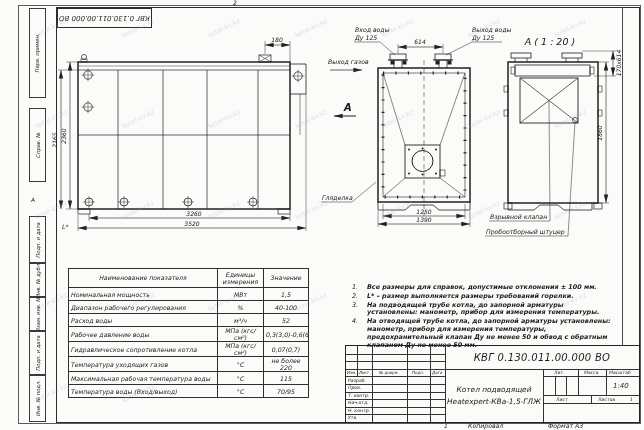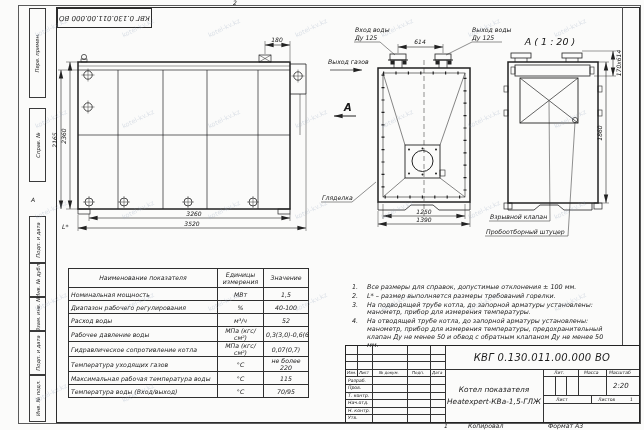--- a/index.html
+++ b/index.html
@@ -27,21 +27,21 @@
   table.tech th,table.tech td{border:1px solid #2f2f2f;padding:0 2px;overflow:hidden;}
   table.tech th{font-weight:normal;height:18px;text-align:center;line-height:1.15;}
   table.tech td{height:12px;}
   td.c{text-align:center;}
   td.n{text-align:left;padding-left:4px;}
   
   .notes{position:absolute;left:352px;top:284px;width:262px;font-size:6.4px;font-style:italic;
          line-height:1.22;color:#1b1b1b;}
   .note{display:flex;margin-bottom:1px;}
   .nnum{width:15px;flex:none;}
-  .ntext{flex:1;}
+  .ntext{flex:1;font-weight:bold;}
   
   #tb{position:absolute;left:345px;top:345px;width:293px;height:76px;border:1.3px solid #222;box-sizing:content-box;}
   #tb .hl{position:absolute;height:1px;background:#333;}
   #tb .vl{position:absolute;width:1px;background:#333;}
   .ts{position:absolute;font-style:italic;color:#1c1c1c;white-space:nowrap;}
   .docnum{left:99px;top:0;width:194px;height:23px;display:flex;align-items:center;justify-content:center;
           font-size:10px;letter-spacing:.3px;}
   .docname{left:99px;top:23px;width:98px;height:53px;display:flex;flex-direction:column;align-items:center;
            justify-content:center;font-size:7.4px;line-height:1.5;text-align:center;}
   .logo{position:absolute;left:199px;top:58px;width:92px;height:17px;display:flex;align-items:center;gap:3px;}
@@ -433,27 +433,27 @@
 
     <span class="ts" style="left:2px;top:31.5px;font-size:4.6px;">Разраб.</span>
     <span class="ts" style="left:2px;top:39px;font-size:4.6px;">Пров.</span>
     <span class="ts" style="left:2px;top:46.6px;font-size:4.6px;">Т. контр.</span>
     <span class="ts" style="left:2px;top:54.2px;font-size:4.6px;">Нач.отд.</span>
     <span class="ts" style="left:2px;top:61.8px;font-size:4.6px;">Н. контр.</span>
     <span class="ts" style="left:2px;top:69.4px;font-size:4.6px;">Утв.</span>
 
     <div class="ts docnum">КВГ 0.130.011.00.000 ВО</div>
     <div class="ts docname">
-      <span>Котел показателя</span>
+      <span>Котел подводящей</span>
       <span>Heatexpert-КВа-1,5-ГЛЖ</span>
     </div>
     <span class="ts" style="left:208px;top:24px;font-size:4.6px;">Лит.</span>
     <span class="ts" style="left:238px;top:24px;font-size:4.6px;">Масса</span>
     <span class="ts" style="left:263px;top:24px;font-size:4.6px;">Масштаб</span>
-    <span class="ts" style="left:267px;top:36px;font-size:7px;">2:20</span>
+    <span class="ts" style="left:267px;top:36px;font-size:7px;">1:40</span>
     <span class="ts" style="left:210px;top:50.5px;font-size:4.6px;">Лист</span>
     <span class="ts" style="left:252px;top:50.5px;font-size:4.6px;">Листов</span>
     <span class="ts" style="left:284px;top:50.5px;font-size:4.6px;">1</span>
 
   </div>
 
   <span class="abs it" style="left:444px;top:422px;font-size:6px;">1</span>
   <span class="abs it" style="left:468px;top:422px;font-size:6.2px;">Копировал</span>
   <span class="abs it" style="left:548px;top:422px;font-size:6.2px;">Формат А3</span>
 

